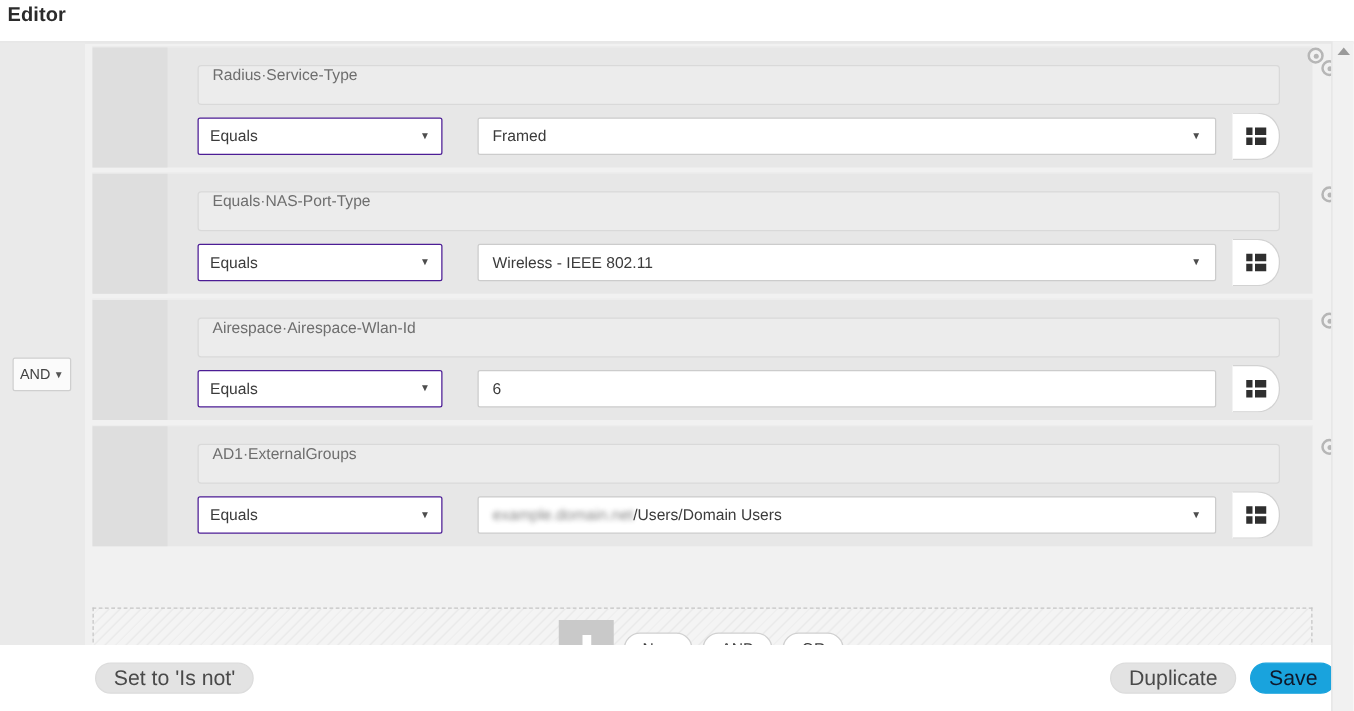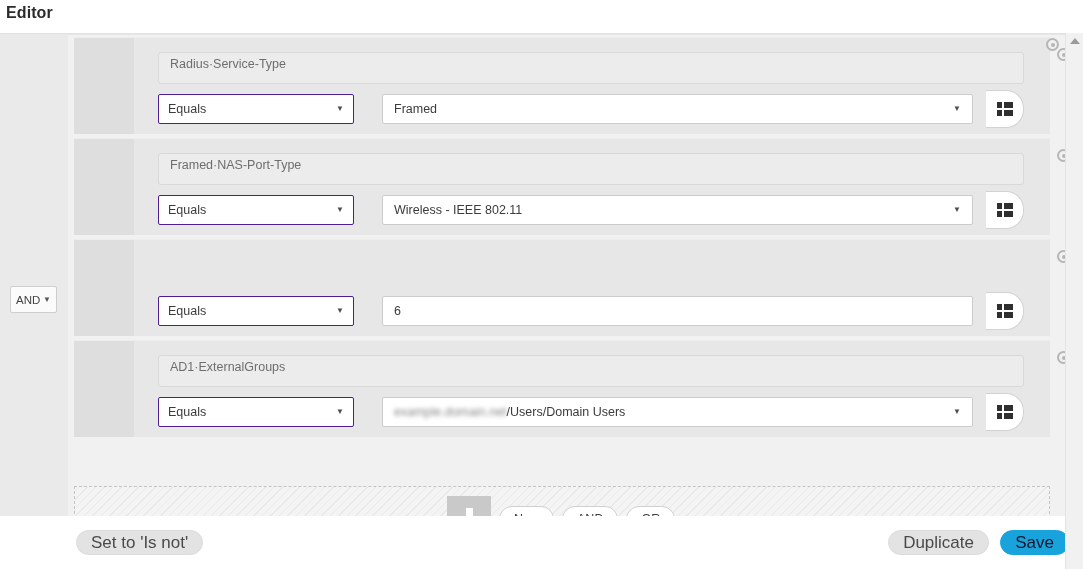--- a/index.html
+++ b/index.html
@@ -100,22 +100,22 @@
     position: absolute;
     left: 84px;
     top: 14px;
     right: 26px;
     height: 32px;
     background: #ececec;
     border: 1px solid #d9d9d9;
     border-radius: 3px;
     box-sizing: border-box;
     display: flex;
-    align-items: flex-end;
-    padding: 12px 11px;
+    align-items: flex-start;
+    padding: 0 11px;
     font-size: 12.5px;
     color: #6e6e6e;
   }
 
   .op-field {
     position: absolute;
     left: 84px;
     top: 56px;
     width: 196px;
     height: 30px;
@@ -381,21 +381,21 @@
               <i></i>
               <i></i>
             </span>
         </div>
       </div>
 
       <div class="cond-row">
         <div class="cond-gutter"></div>
         <div class="remove-btn"></div>
         <div class="attr-field">
-          <span>Framed·NAS-Port-Type</span>
+          <span>Equals·NAS-Port-Type</span>
         </div>
         <div class="op-field">
           <span>Equals</span>
           <span class="caret">▼</span>
         </div>
         <div class="val-field">
           <span>Wireless - IEEE 802.11</span>
           <span class="caret">▼</span>
         </div>
         <div class="picker-btn">
@@ -404,20 +404,23 @@
               <i></i>
               <i></i>
               <i></i>
             </span>
         </div>
       </div>
 
       <div class="cond-row">
         <div class="cond-gutter"></div>
         <div class="remove-btn"></div>
+        <div class="attr-field">
+          <span>Airespace·Airespace-Wlan-Id</span>
+        </div>
         <div class="op-field">
           <span>Equals</span>
           <span class="caret">▼</span>
         </div>
         <div class="val-field">
           <span>6</span>
         </div>
         <div class="picker-btn">
           <span class="grid-glyph">
               <i></i>

